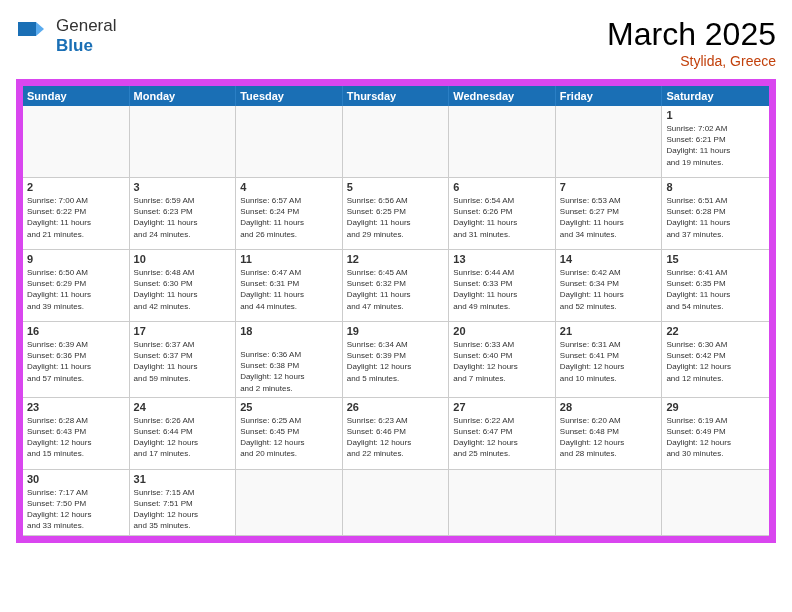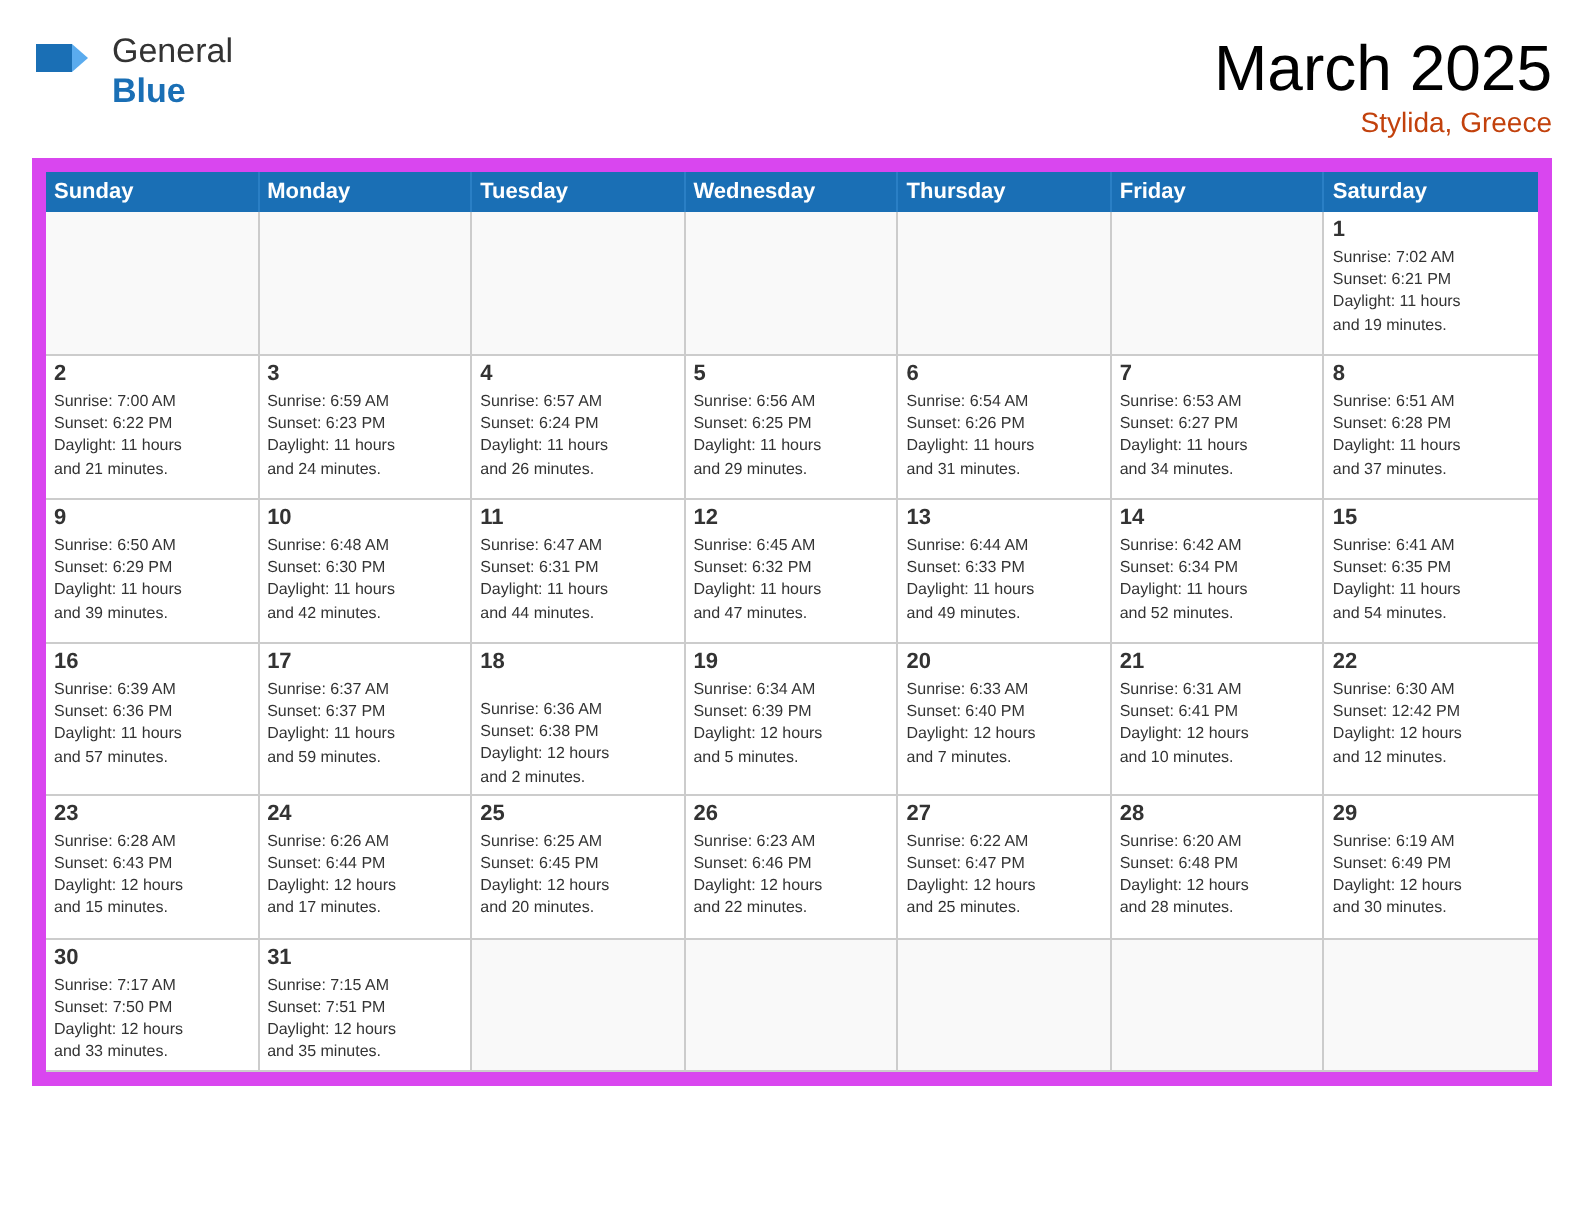--- a/index.html
+++ b/index.html
@@ -110,22 +110,22 @@
       <div class="month-year">March 2025</div>
       <div class="location">Stylida, Greece</div>
     </div>
   </div>
 
   <div class="calendar">
     <div class="cal-header">
     <div class="cal-header-cell">Sunday</div>
         <div class="cal-header-cell">Monday</div>
         <div class="cal-header-cell">Tuesday</div>
+        <div class="cal-header-cell">Thursday</div>
         <div class="cal-header-cell">Wednesday</div>
-        <div class="cal-header-cell">Thursday</div>
         <div class="cal-header-cell">Friday</div>
         <div class="cal-header-cell">Saturday</div>
       </div>
     <div class="cal-body">
     <div class="cal-cell empty"></div>
         <div class="cal-cell empty"></div>
         <div class="cal-cell empty"></div>
         <div class="cal-cell empty"></div>
         <div class="cal-cell empty"></div>
         <div class="cal-cell empty"></div>
@@ -272,21 +272,21 @@
         <div class="cal-cell">
           <div class="day-num">21</div>
           <div class="cell-text" style="white-space: pre-line;">Sunrise: 6:31 AM
 Sunset: 6:41 PM
 Daylight: 12 hours
 and 10 minutes.</div>
         </div>
         <div class="cal-cell">
           <div class="day-num">22</div>
           <div class="cell-text" style="white-space: pre-line;">Sunrise: 6:30 AM
-Sunset: 12:42 PM
+Sunset: 6:42 PM
 Daylight: 12 hours
 and 12 minutes.</div>
         </div>
         <div class="cal-cell">
           <div class="day-num">23</div>
           <div class="cell-text" style="white-space: pre-line;">Sunrise: 6:28 AM
 Sunset: 6:43 PM
 Daylight: 12 hours
 and 15 minutes.</div>
         </div>

